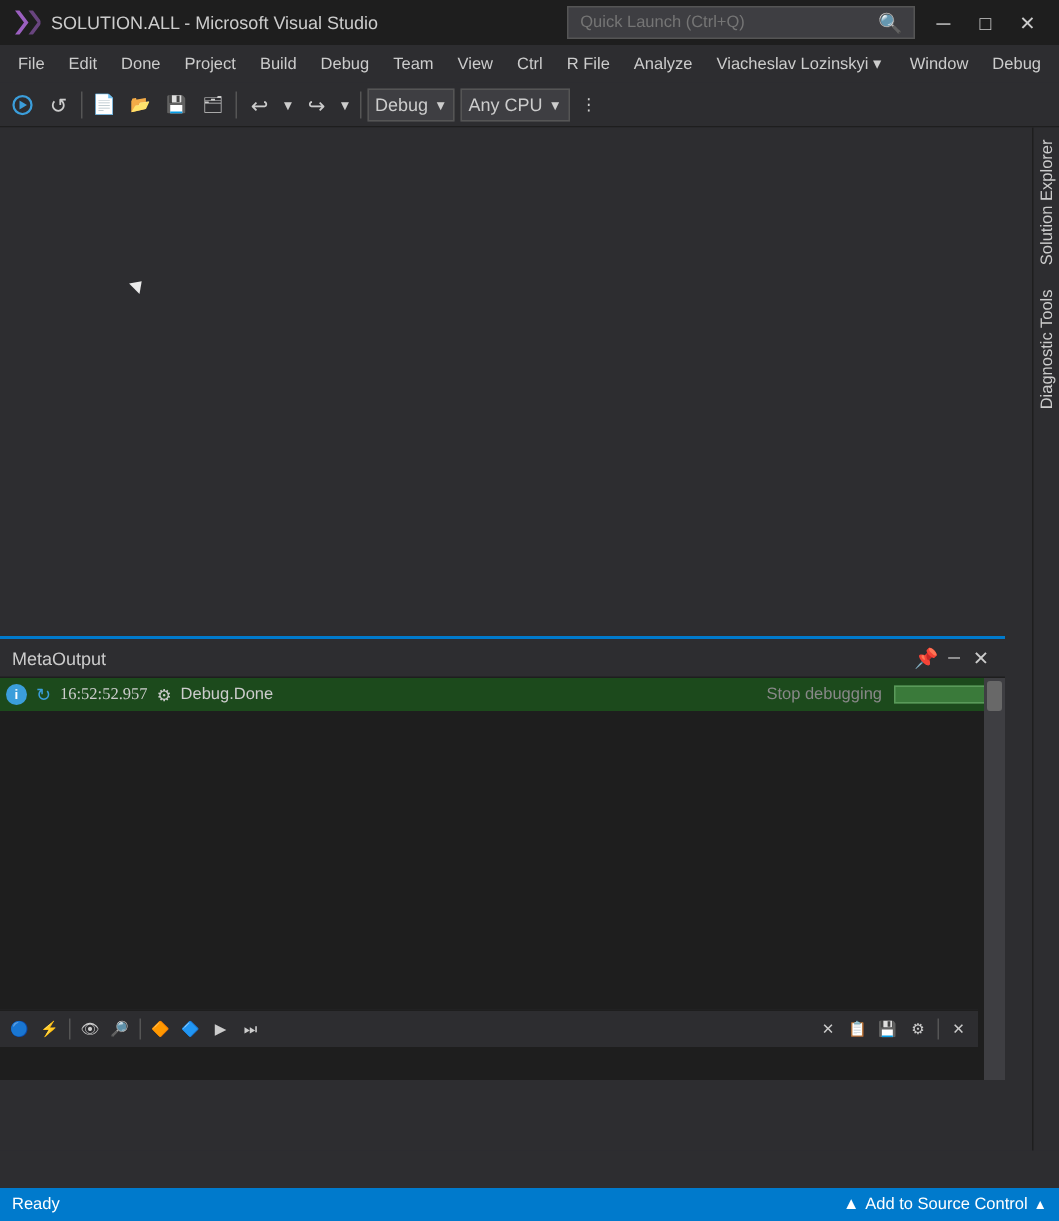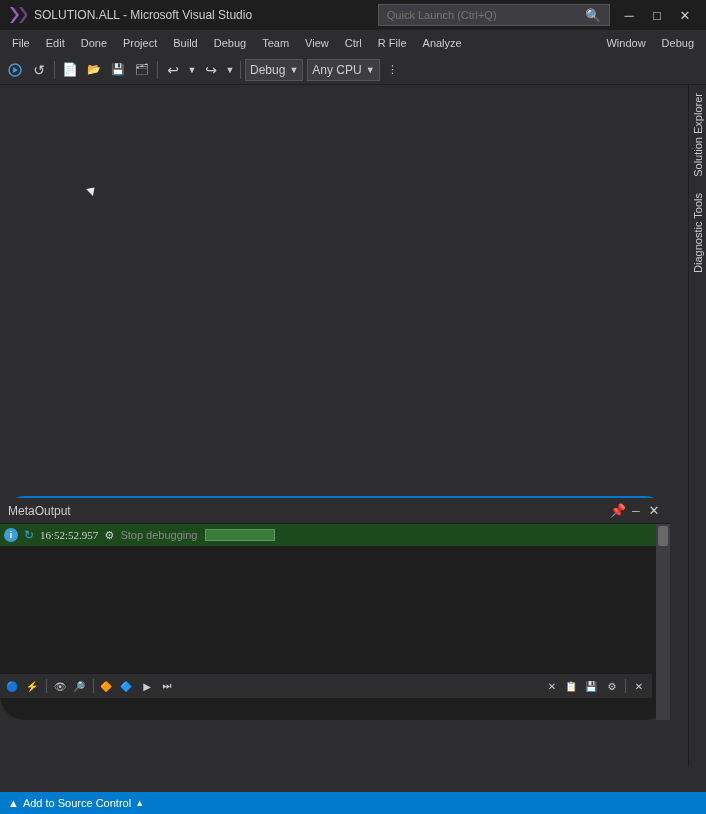--- a/index.html
+++ b/index.html
@@ -169,26 +169,25 @@
       cursor: pointer;
       white-space: nowrap;
     }
 
     
     #meta-output {
       position: absolute;
       bottom: 47px;
       left: 0;
       right: 18px;
-      height: 224px;
+      height: 296px;
       background: #1e1e1e;
       border-top: 2px solid #007acc;
       display: flex;
       flex-direction: column;
-      border-radius: 25px;
     }
     #meta-output-header {
       height: 26px;
       background: #2d2d30;
       display: flex;
       align-items: center;
       padding: 0 8px;
       gap: 6px;
       border-bottom: 1px solid #1e1e1e;
     }
@@ -392,20 +391,21 @@
   <div class="menu-item">Edit</div>
   <div class="menu-item">Done</div>
   <div class="menu-item">Project</div>
   <div class="menu-item">Build</div>
   <div class="menu-item">Debug</div>
   <div class="menu-item">Team</div>
   <div class="menu-item">View</div>
   <div class="menu-item">Ctrl</div>
   <div class="menu-item">R File</div>
   <div class="menu-item">Analyze</div>
+  <div class="menu-item" style="font-size:11px;">Viacheslav Lozinskyi ▾</div>
   <div style="flex:1"></div>
   <div class="menu-item">Window</div>
   <div class="menu-item">Debug</div>
 </div>
 
 <div id="toolbar">
 
   <button class="tb-btn" title="Start">
     <svg width="14" height="14" viewBox="0 0 14 14">
         <circle cx="7" cy="7" r="6" fill="none" stroke="#3b9edb" stroke-width="1.5"></circle>
@@ -453,20 +453,21 @@
           <button class="panel-btn" title="Close">✕</button>
         </div>
       </div>
       <div id="meta-output-content">
 
         <div class="output-row highlight">
           <div class="output-icon-info">i</div>
           <div class="output-icon-refresh">↻</div>
           <span class="output-time">16:52:52.957</span>
           <div class="output-icon-cog">⚙</div>
+          <span class="output-msg">Debug.Done</span>
           <span class="output-status">Stop debugging</span>
           <div class="output-green-bar"></div>
         </div>
 
         <div class="scrollbar-right">
           <div class="scrollbar-thumb"></div>
         </div>
       </div>
 
       <div id="bottom-toolbar">
@@ -491,18 +492,21 @@
     </div>
   </div>
 
   <div id="right-panel">
     <div class="side-tab">Solution Explorer</div>
     <div class="side-tab">Diagnostic Tools</div>
   </div>
 </div>
 
 <div id="status-bar">
+  <span class="status-item status-ready">
+    <span>Ready</span>
+  </span>
   <span class="status-item status-source-control">
     <span style="font-size:11px;">▲</span>
     <span>Add to Source Control</span>
     <span style="font-size:9px;">▲</span>
   </span>
 </div>
 
 </body></html>

